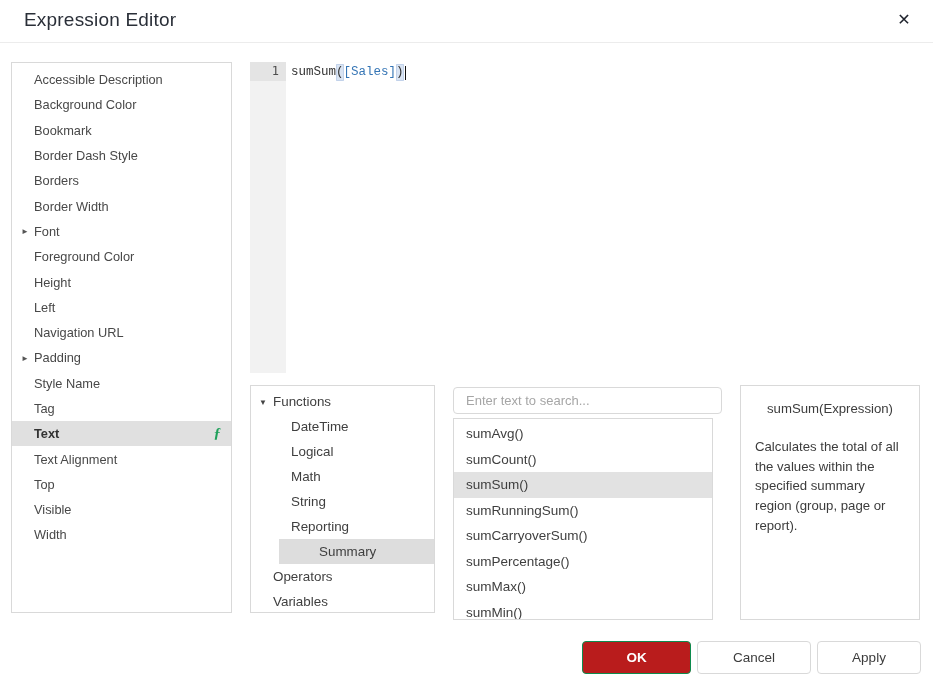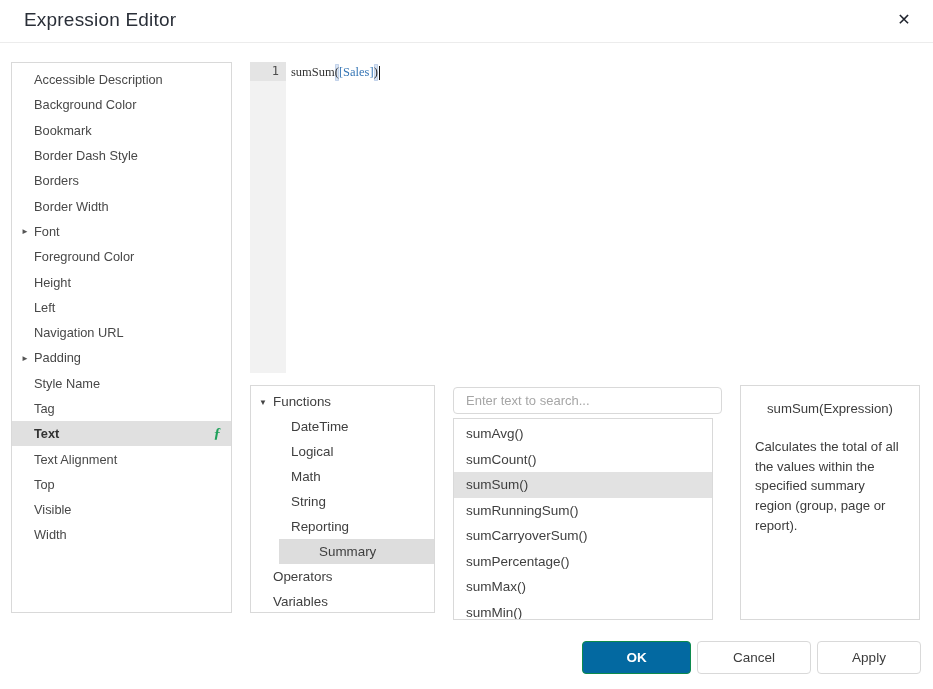--- a/index.html
+++ b/index.html
@@ -22,21 +22,21 @@
   .prop-row.selected { background:#e0e0e0; font-weight:bold; color:#333; }
   .fx-glyph { margin-left:auto; color:#1fa05a; font-style:italic; font-weight:bold; font-size:15px;
               font-family:"Liberation Serif","DejaVu Serif",serif; }
 
   
   .editor { position:absolute; left:250px; top:62px; width:671px; height:311px; background:#fff; display:flex; }
   .gutter { width:36px; background:#f2f2f2; flex:none; }
   .gutter .ln { height:19px; line-height:19px; text-align:right; padding-right:7px; font-size:12px; color:#4d4d4d;
                 font-family:"DejaVu Sans Mono","Liberation Mono",monospace; background:#e4e4e4; }
   .code-area { flex:1; padding:2px 0 0 5px; }
-  .code-line { font-family:Liberation Serif, serif; font-size:12.5px; line-height:17px; color:#333;
+  .code-line { font-family:Liberation Mono, monospace; font-size:12.5px; line-height:17px; color:#333;
                white-space:pre; display:flex; align-items:center; }
   .tok-paren { background:#d9e4f3; box-shadow:0 0 0 1px #c2d2ea inset; border-radius:1px; }
   .tok-field { color:#3575b5; }
   .caret { display:inline-block; width:1px; height:14px; background:#111; margin-left:1px; }
 
   
   .tree { position:absolute; left:250px; top:385px; width:185px; height:228px; border:1px solid #d9d9d9; background:#fff;
           padding-top:3px; overflow:hidden; font-size:13.4px; color:#3f3f3f; }
   .tree-row { position:relative; height:25px; line-height:25px; cursor:default; }
   .tree-root { padding-left:22px; }
@@ -54,21 +54,21 @@
   .fn-row.selected { background:#e2e2e2; }
 
   
   .desc { position:absolute; left:740px; top:385px; width:180px; height:235px; border:1px solid #d9d9d9; background:#fff;
           padding:13px 14px; font-size:13.2px; color:#3c3c3c; line-height:1.5; overflow:hidden; }
   .desc .sig { margin-bottom:18px;text-align:center; }
 
   
   .footer { position:absolute; right:12px; bottom:15px; display:flex; gap:6px; }
   .btn { height:33px; border-radius:4px; font-size:13.5px; font-family:inherit; cursor:pointer; }
-  .btn-ok { width:109px; background:#0369a1; border:1px solid #0d8b4d; color:#fff; font-weight:bold; }
+  .btn-ok { width:109px; background:#b91c1c; border:1px solid #0d8b4d; color:#fff; font-weight:bold; }
   .btn-plain { background:#fff; border:1px solid #d9d9d9; color:#3c3c3c; width:114px; }
   .btn-apply { width:104px; }
 </style>
 </head>
 <body>
 
 <div class="dialog">
 
   <div class="header">
     <div class="title">Expression Editor</div>

